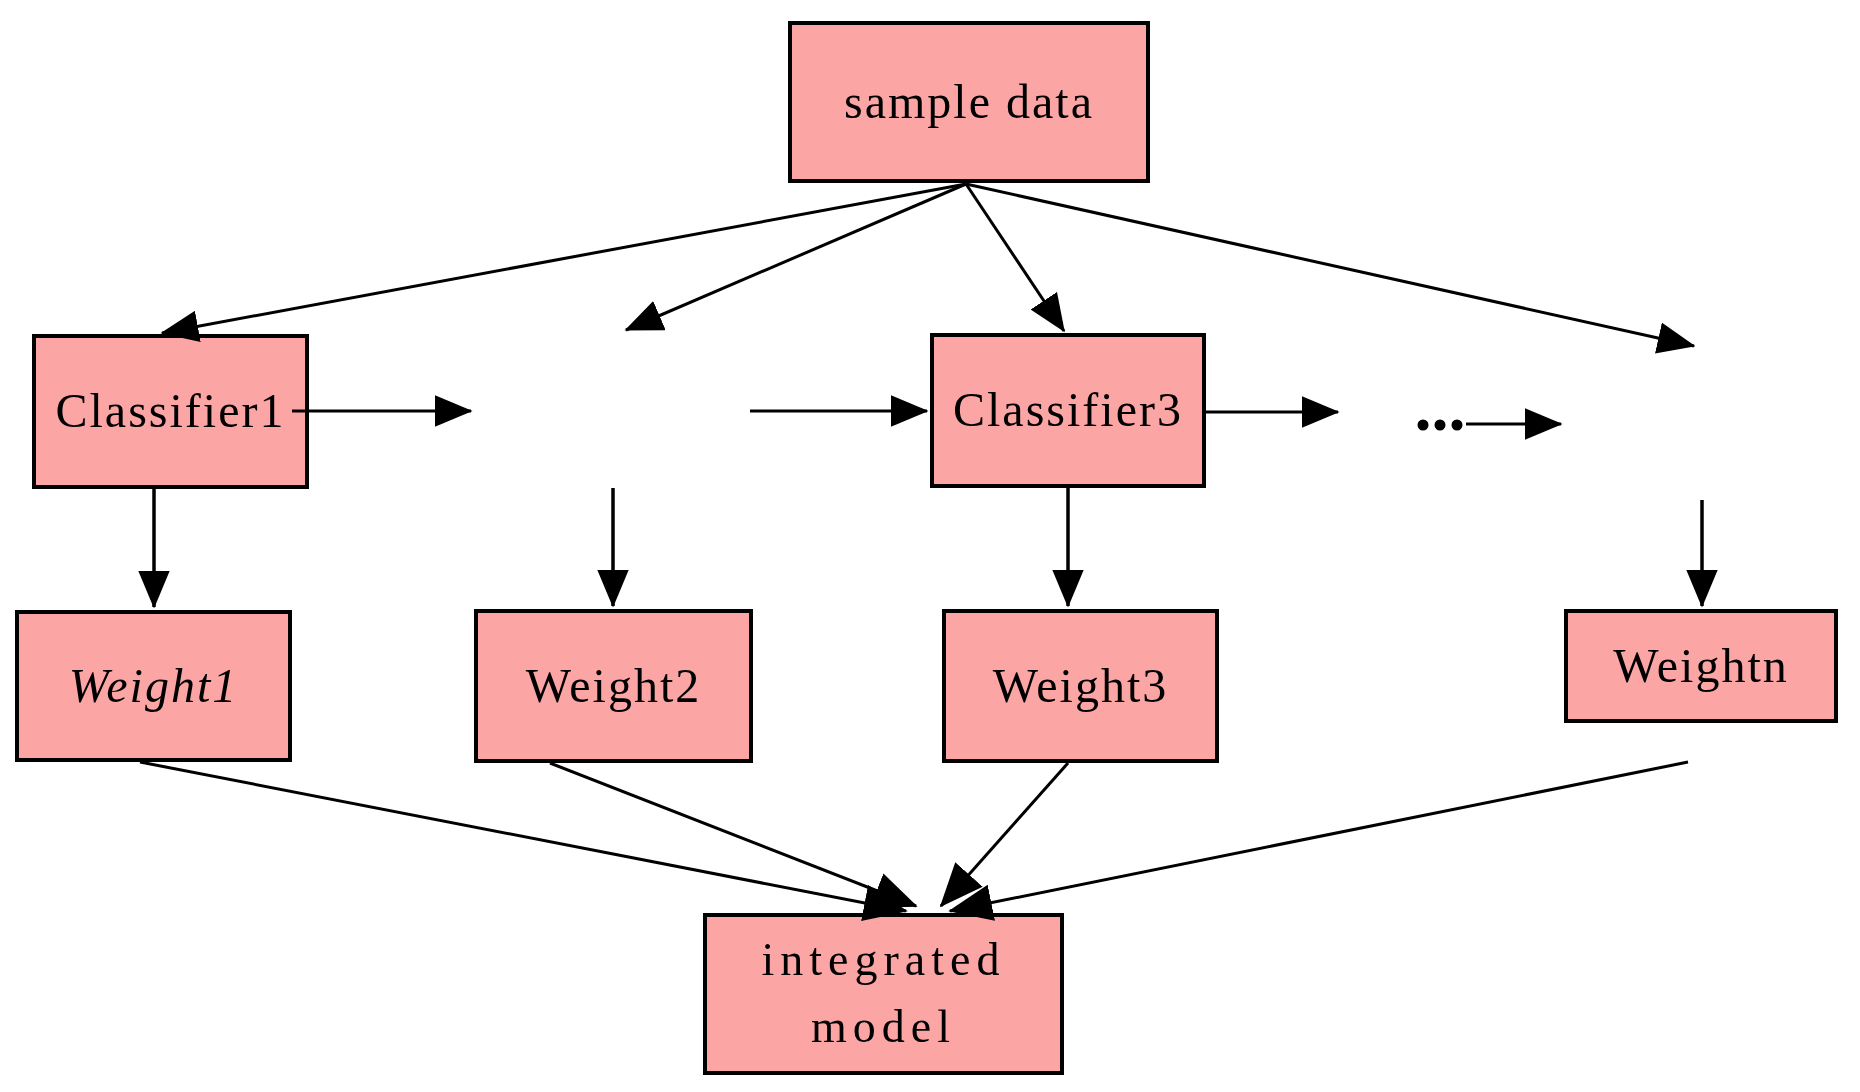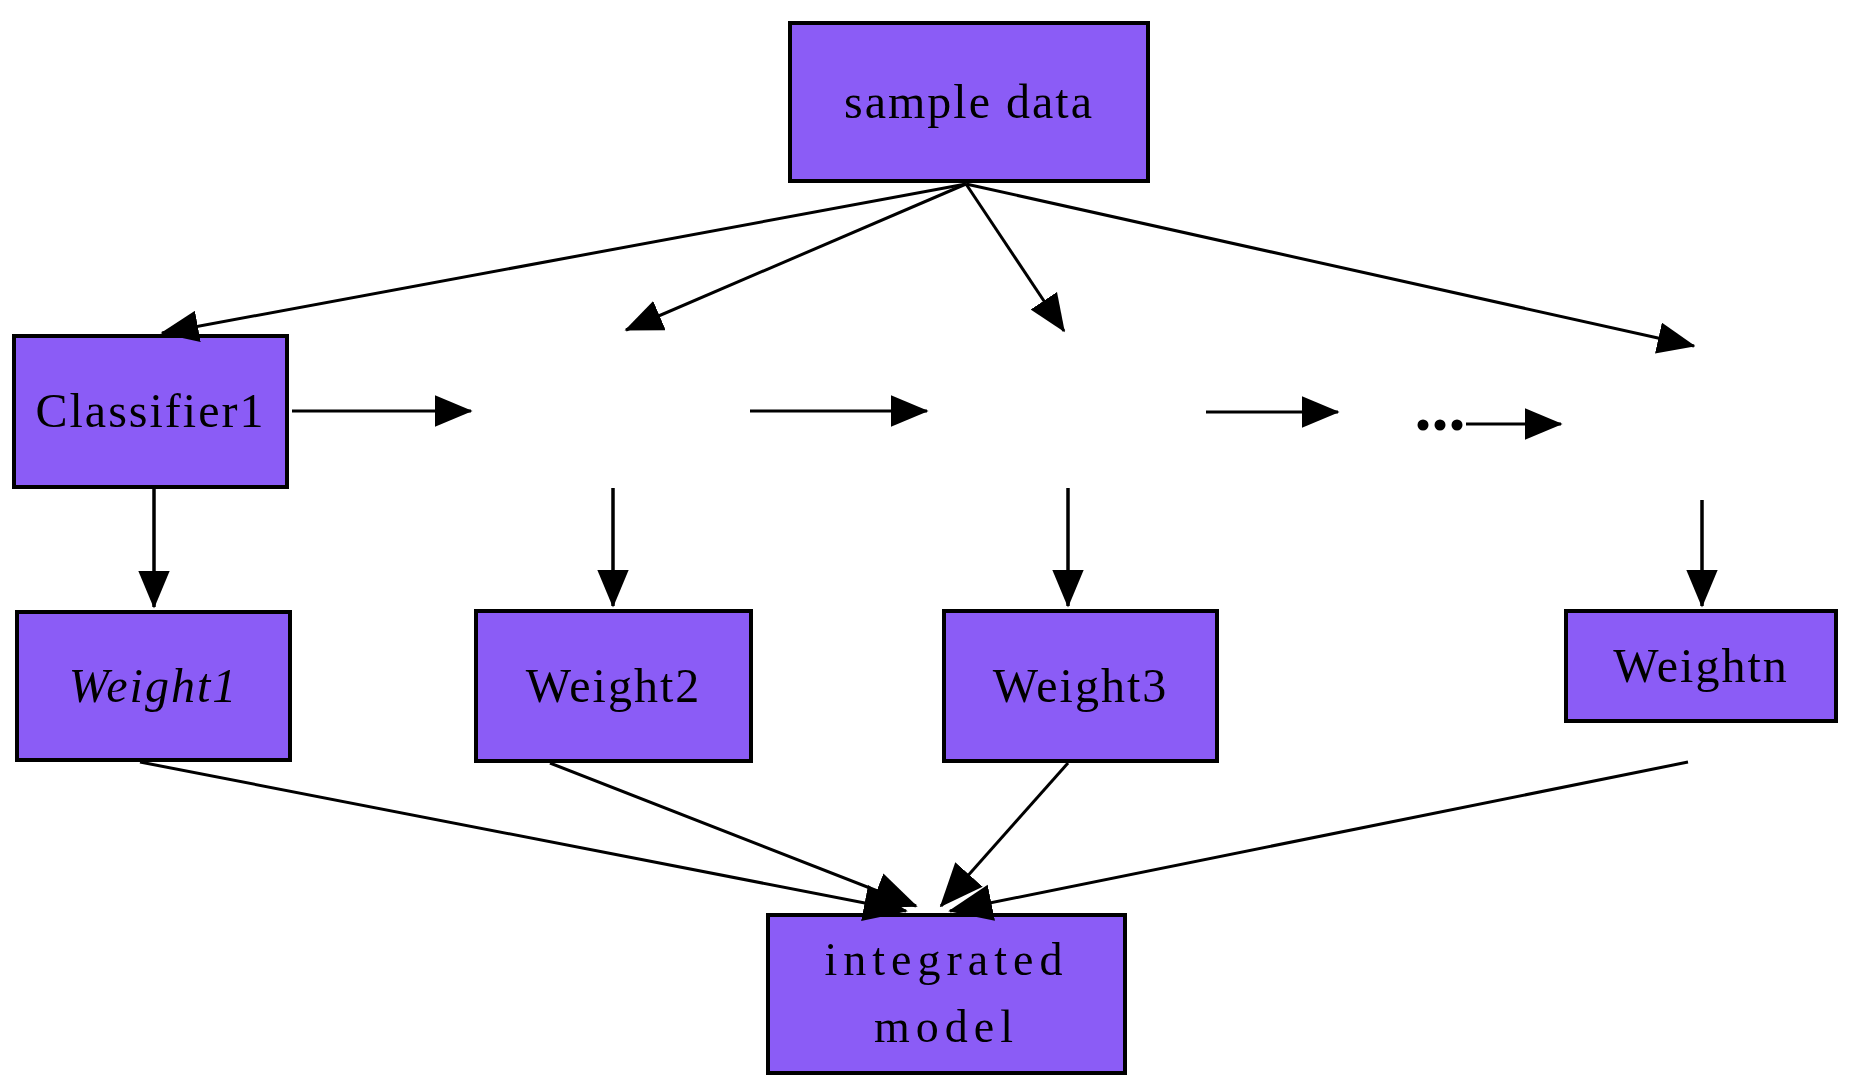--- a/index.html
+++ b/index.html
@@ -21,21 +21,21 @@
     top: 0;
     width: 1860px;
     height: 1092px;
     pointer-events: none;
     z-index: 2;
   }
   .box {
     position: absolute;
     box-sizing: border-box;
     border: 4px solid #000000;
-    background: #8b5cf6;
+    background: #fca5a5;
     display: flex;
     align-items: center;
     justify-content: center;
     text-align: center;
     z-index: 1;
   }
   .box .label {
     font-size: 48px;
     letter-spacing: 2px;
     color: #000000;
@@ -51,44 +51,47 @@
 </style>
 </head>
 <body>
 
 <div id="stage">
 
   <div class="box" style="left:788px; top:21px; width:362px; height:162px;">
     <span class="label">sample data</span>
   </div>
 
-  <div class="box" style="left:12px; top:334px; width:277px; height:155px;">
+  <div class="box" style="left:32px; top:334px; width:277px; height:155px;">
     <span class="label">Classifier1</span>
   </div>
 
 
+  <div class="box" style="left:930px; top:333px; width:276px; height:155px;">
+    <span class="label">Classifier3</span>
+  </div>
 
 
   <div class="box" style="left:15px; top:610px; width:277px; height:152px;font-style:italic;">
     <span class="label">Weight1</span>
   </div>
 
   <div class="box" style="left:474px; top:609px; width:279px; height:154px;align-items:center;">
     <span class="label">Weight2</span>
   </div>
 
   <div class="box" style="left:942px; top:609px; width:277px; height:154px;">
     <span class="label">Weight3</span>
   </div>
 
   <div class="box" style="left:1564px; top:609px; width:274px; height:114px;">
     <span class="label">Weightn</span>
   </div>
 
-  <div class="box multiline" style="left:766px; top:913px; width:361px; height:162px; padding:0 30px;">
+  <div class="box multiline" style="left:703px; top:913px; width:361px; height:162px; padding:0 30px;">
     <span class="label">integrated model</span>
   </div>
 
   <svg id="edges-svg" viewBox="0 0 1860 1092" xmlns="http://www.w3.org/2000/svg">
     <defs>
       <marker id="arrow" viewBox="0 0 12 10" refX="11.5" refY="5" markerWidth="38" markerHeight="32" markerUnits="userSpaceOnUse" orient="auto">
         <path d="M0,0 L12,5 L0,10 Z" fill="#000000"></path>
       </marker>
       <marker id="arrowBig" viewBox="0 0 12 10" refX="11.5" refY="5" markerWidth="44" markerHeight="40" markerUnits="userSpaceOnUse" orient="auto">
         <path d="M0,0 L12,5 L0,10 Z" fill="#000000"></path>

